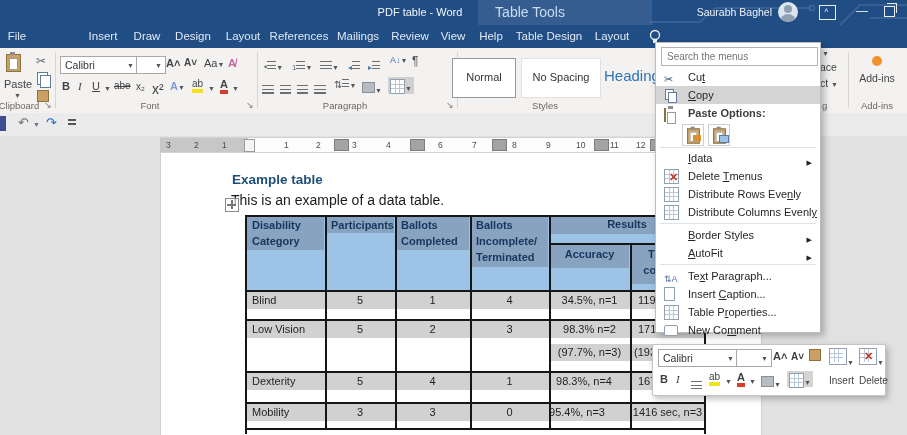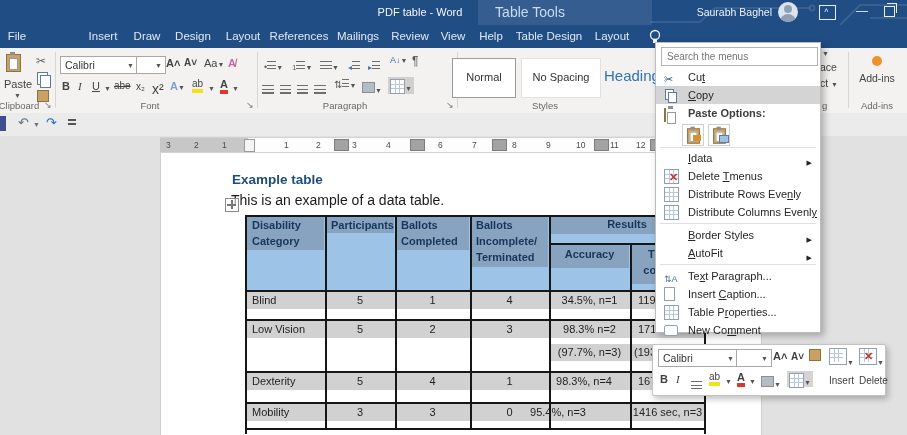--- a/index.html
+++ b/index.html
@@ -321,21 +321,21 @@
     <span class="cell cc" style="left:326px;top:375px;width:68px">5</span>
     <span class="cell cc" style="left:396px;top:375px;width:73px">4</span>
     <span class="cell cc" style="left:471px;top:375px;width:77px">1</span>
     <span class="cell cc" style="left:550px;top:375px;width:68px">98.3%, n=4</span>
     <span class="cell" style="left:638px;top:375px">1672</span>
 
     <span class="cell" style="left:252px;top:406px">Mobility</span>
     <span class="cell cc" style="left:326px;top:406px;width:68px">3</span>
     <span class="cell cc" style="left:396px;top:406px;width:73px">3</span>
     <span class="cell cc" style="left:471px;top:406px;width:77px">0</span>
-    <span class="cell cc" style="left:526px;top:406px;width:64px">95.4%, n=3</span>
+    <span class="cell cc" style="left:545px;top:406px;width:64px">95.4%, n=3</span>
     <span class="cell cc" style="left:631px;top:406px;width:73px">1416 sec, n=3</span>
   </div>
 
   <div id="ctxmenu" class="abs">
     <input id="ctxsearch" placeholder="Search the menus" style="">
     <div class="mi" style="top:25px">
       <span class="mico">✂</span>
       <span class="mtext"><span>Cu</span><u>t</u><span></span></span>
     </div>
     <div class="mi hl" style="top:43px">

